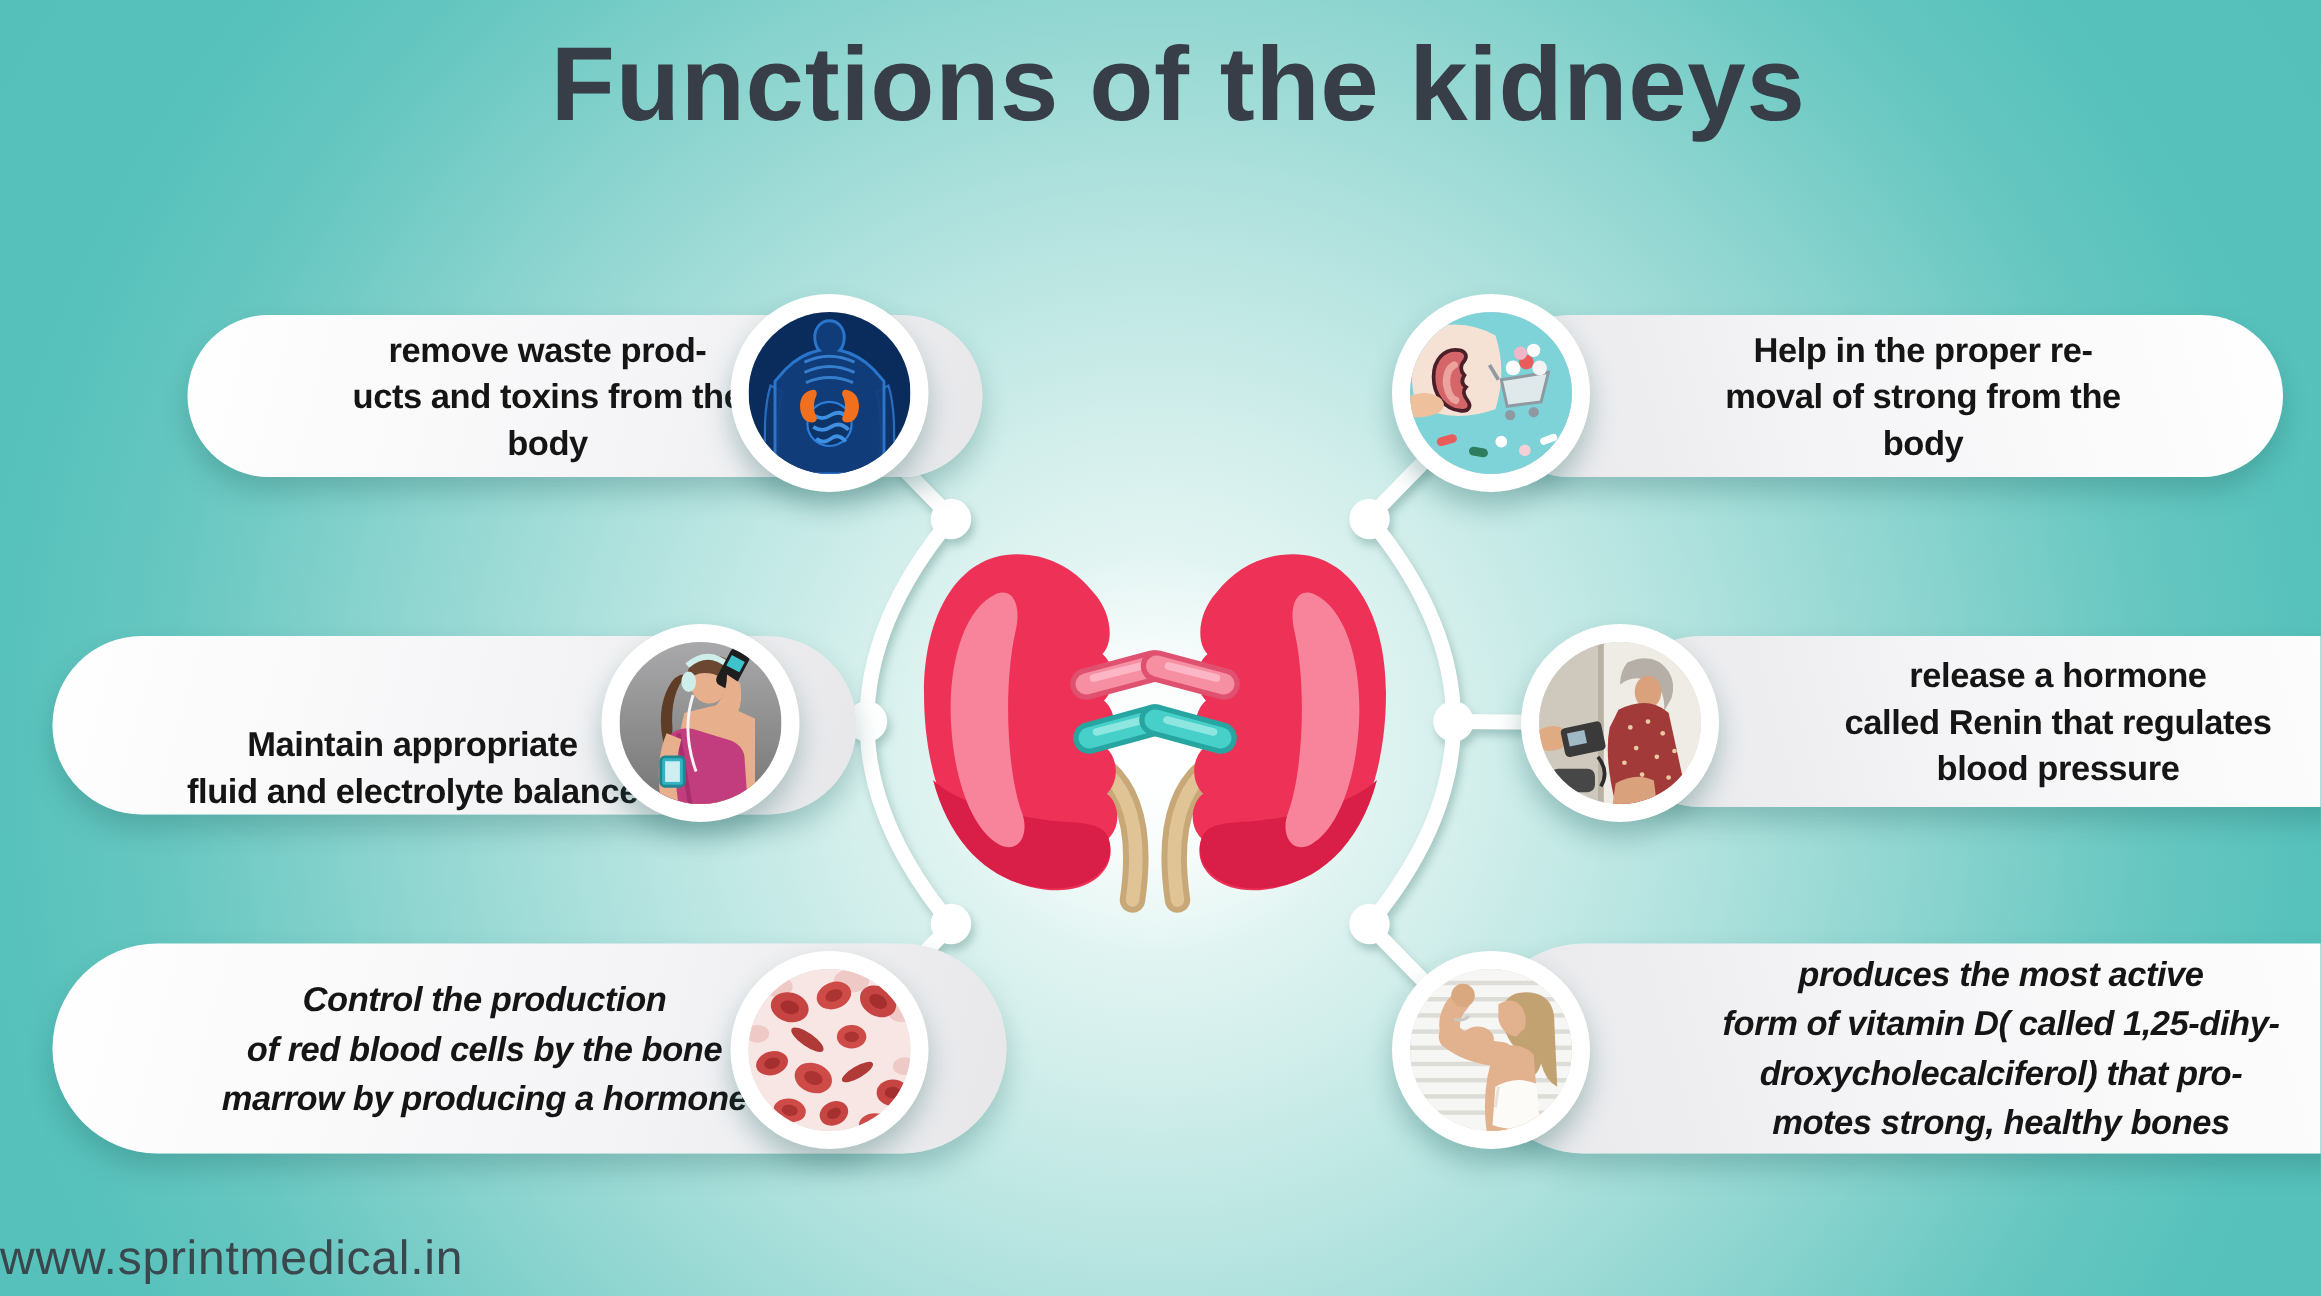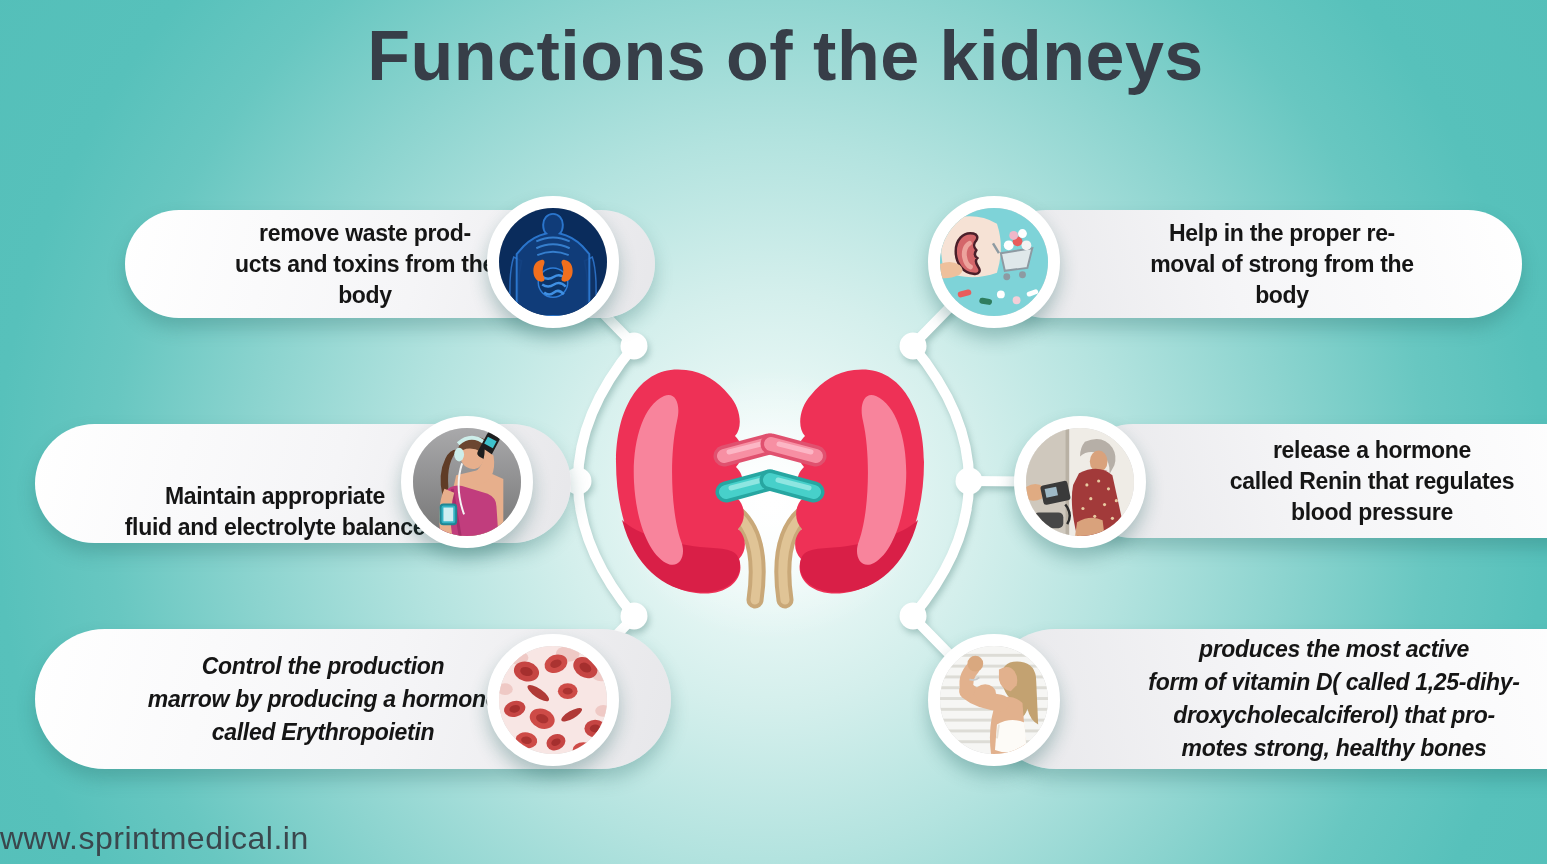--- a/index.html
+++ b/index.html
@@ -236,22 +236,22 @@
         <path d="M40 78q8 10 2 20" stroke="#2d2d2d" stroke-width="2.5" fill="none"></path>
         <rect x="8" y="86" width="30" height="16" rx="5" fill="#474747"></rect>
         <path d="M52 96q14-8 26-2l2 16H50z" fill="#d9a27c"></path>
       </svg>
     </div>
   </div>
 
   <div class="bubble b5 big">
     <div class="pill">
       <div class="line">Control the production</div>
+      <div class="line">of red blood cells by the bone</div>
       <div class="line">marrow by producing a hormone</div>
-      <div class="line">called Erythropoietin</div>
     </div>
     <div class="photo">
       <svg viewBox="0 0 110 110">
         <rect width="110" height="110" fill="#f8e6e4"></rect>
         <g fill="#efc9c5">
           <ellipse cx="20" cy="12" rx="10" ry="7"></ellipse>
             <ellipse cx="70" cy="8" rx="12" ry="8"></ellipse>
           <ellipse cx="104" cy="30" rx="9" ry="6"></ellipse>
             <ellipse cx="6" cy="44" rx="8" ry="6"></ellipse>
           <ellipse cx="106" cy="66" rx="8" ry="6"></ellipse>

